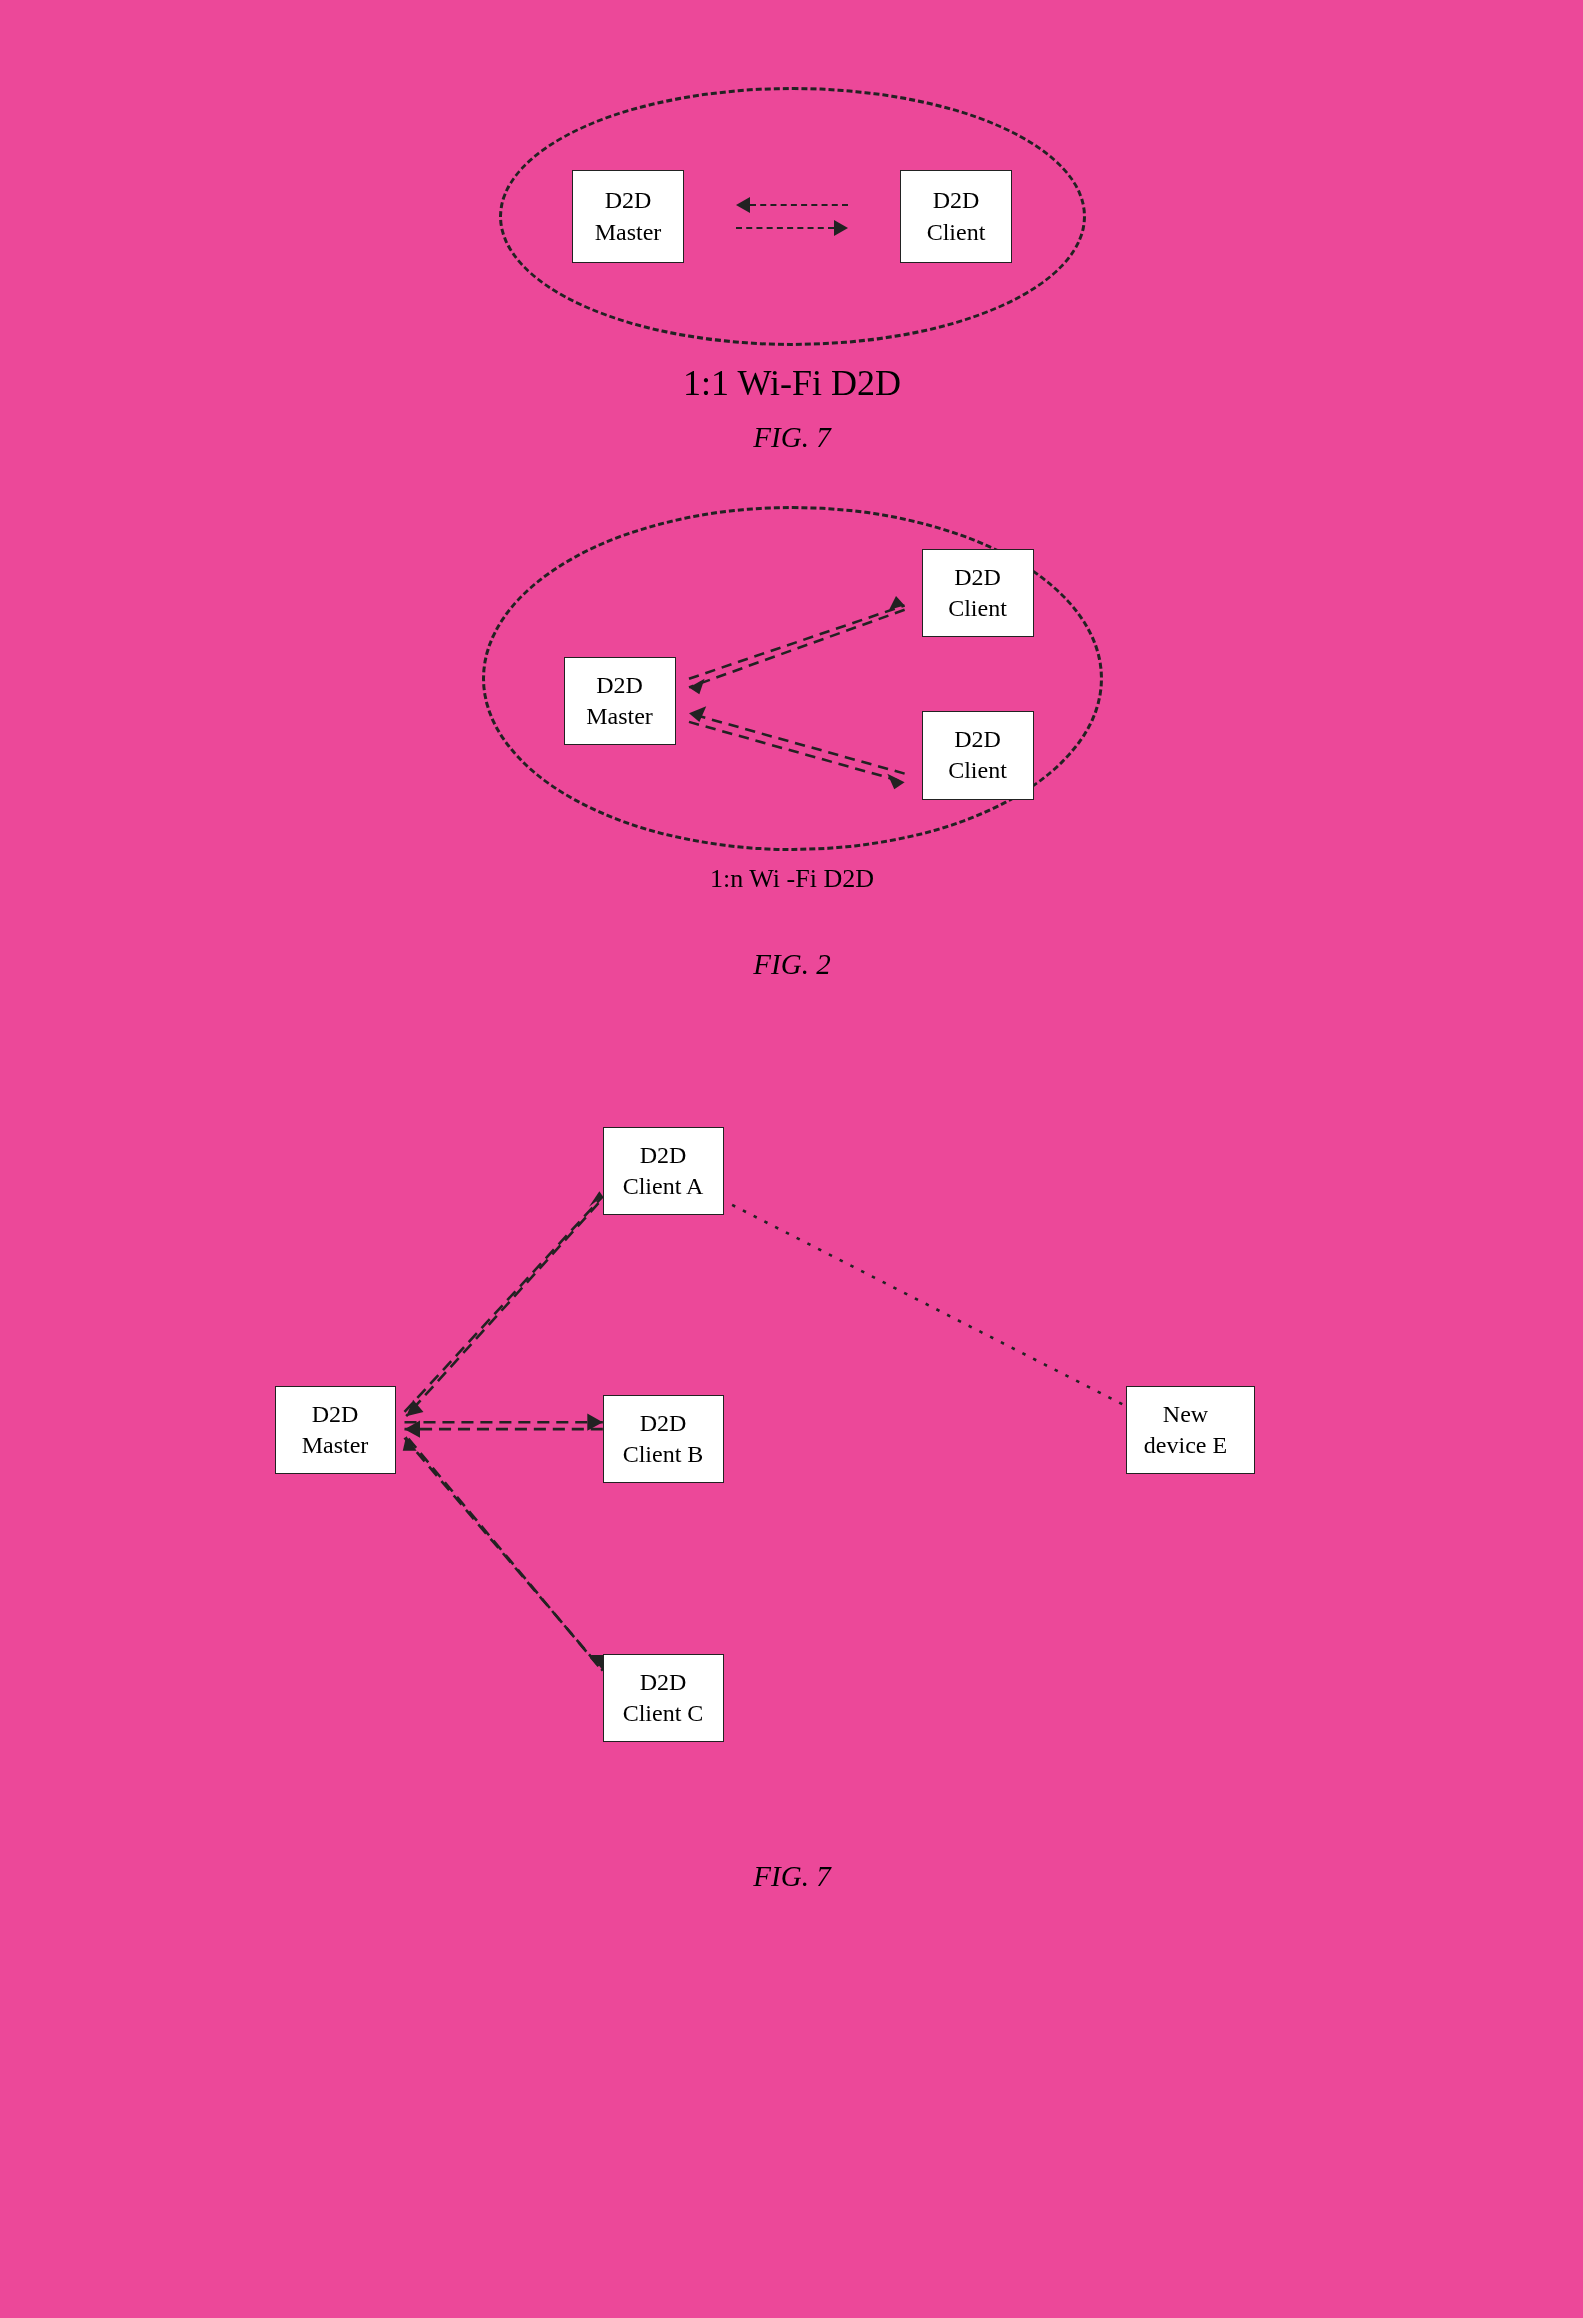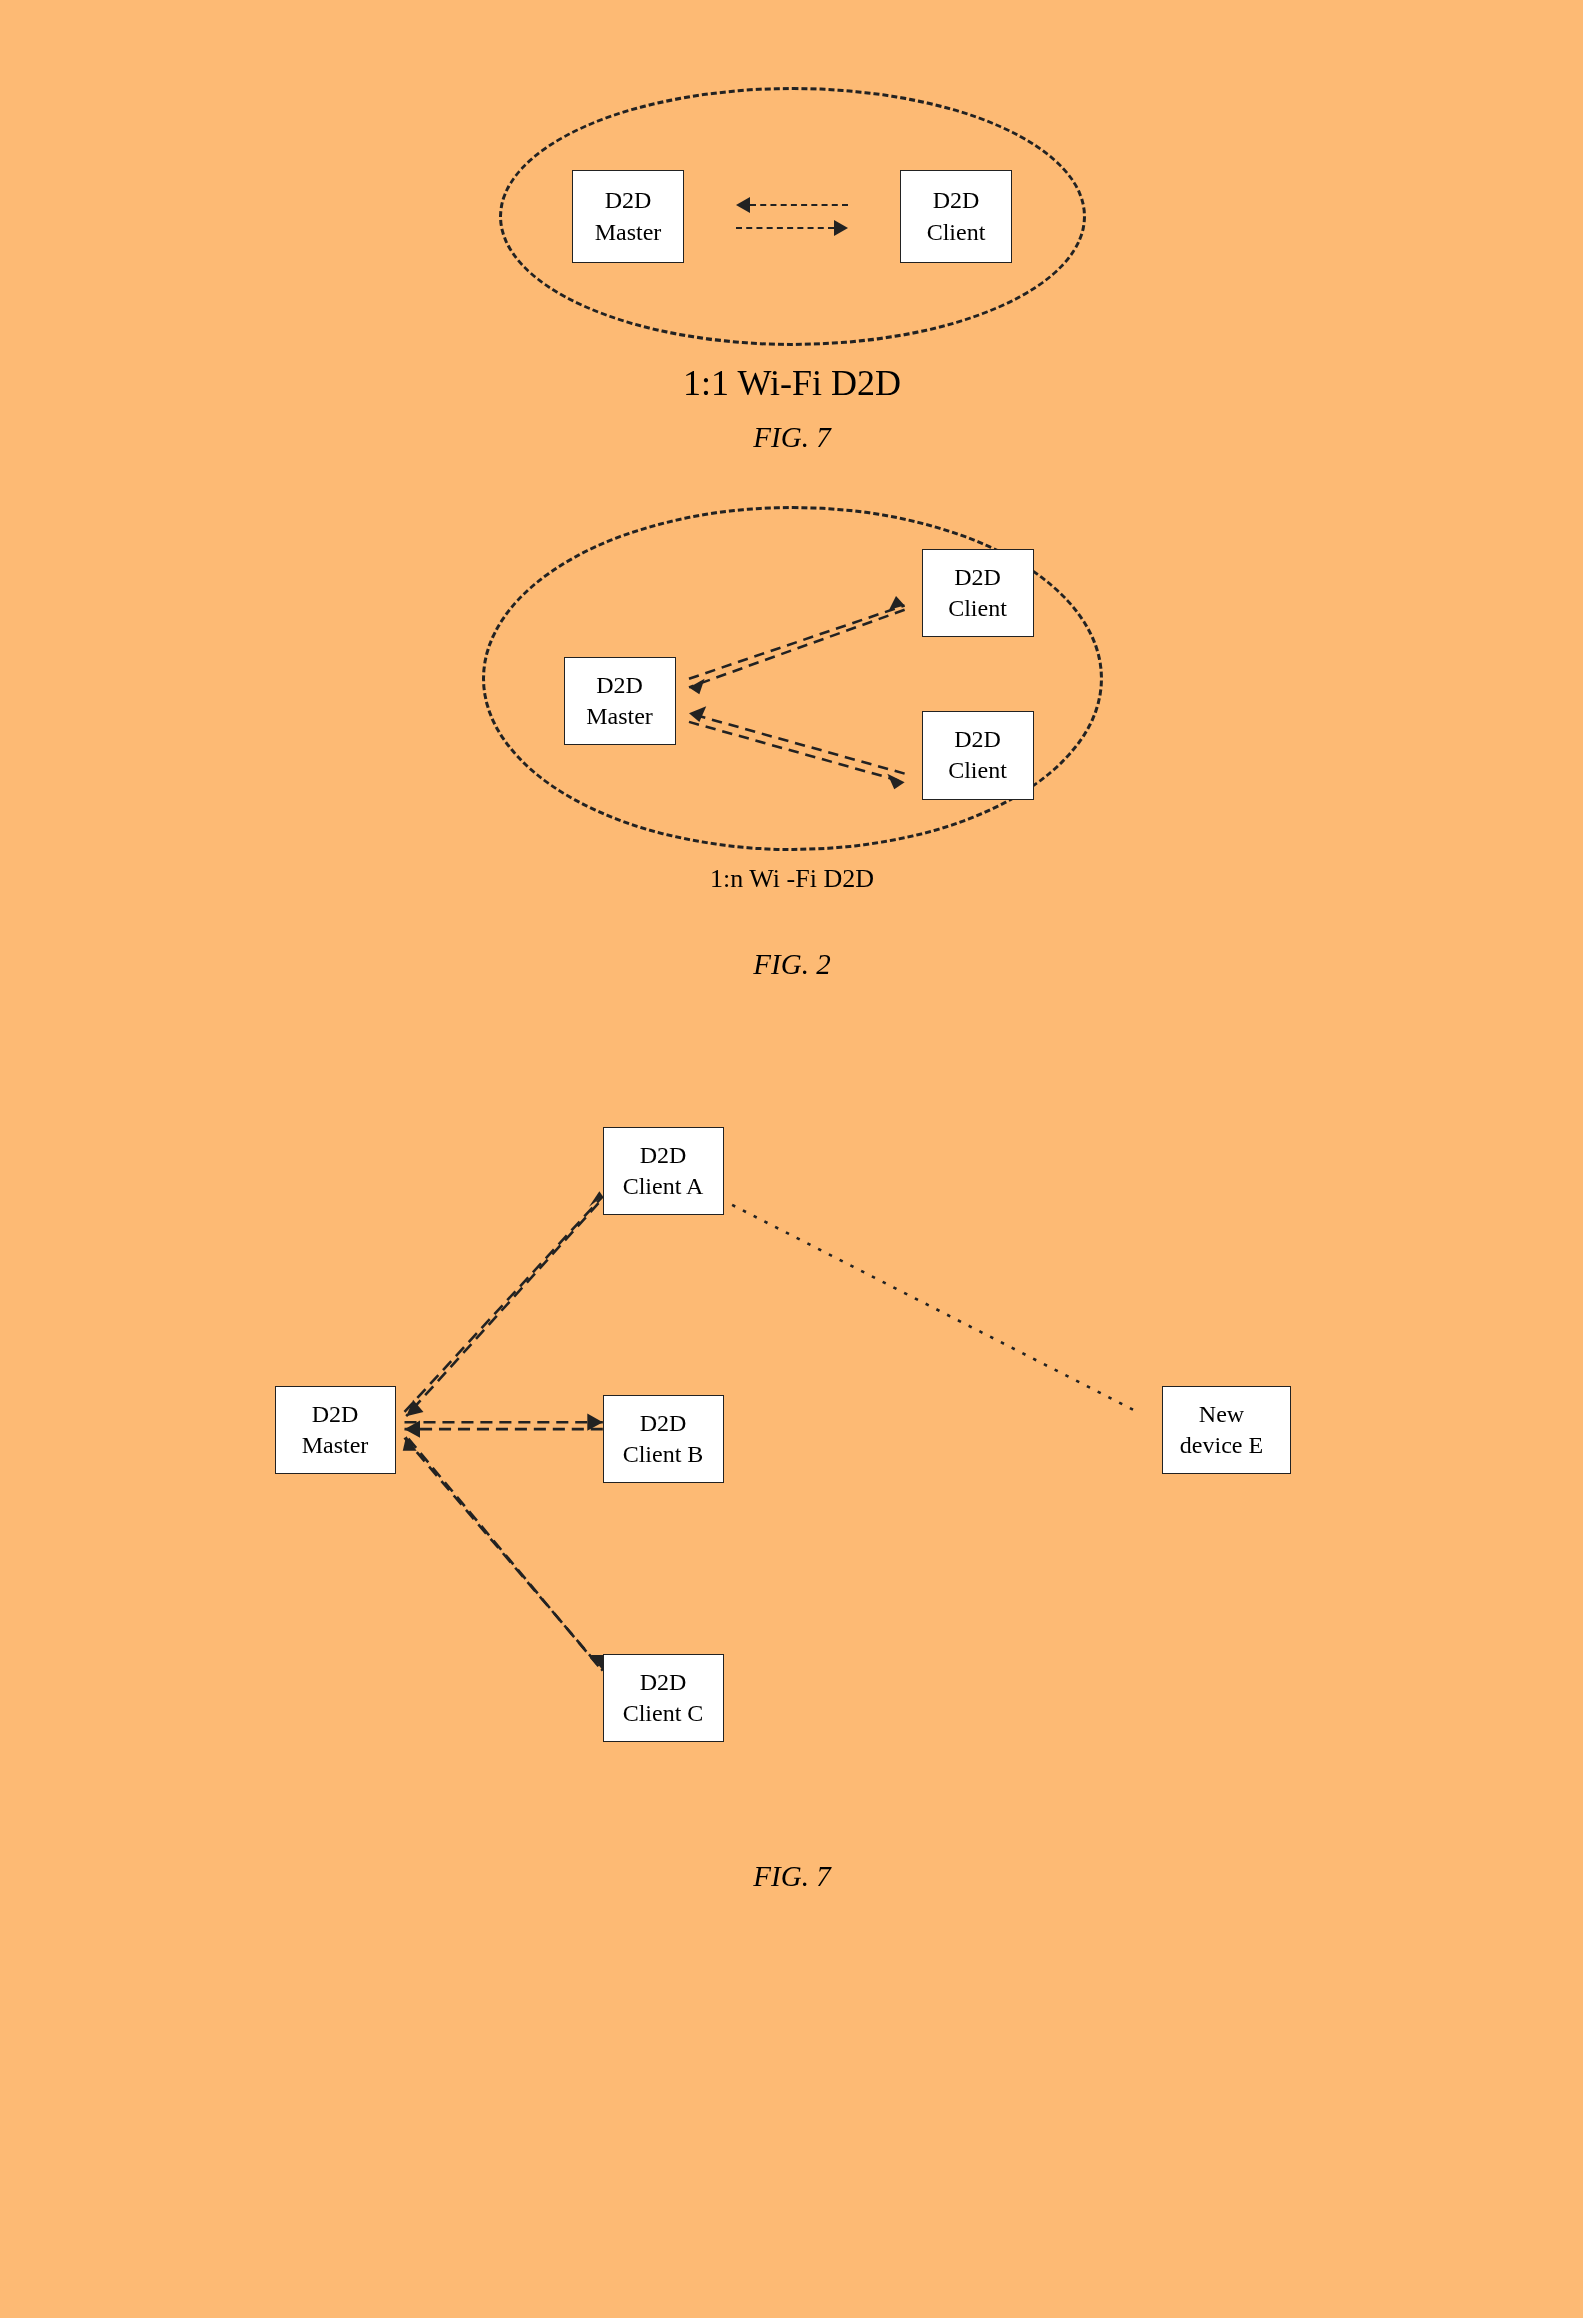--- a/index.html
+++ b/index.html
@@ -8,21 +8,21 @@
       font-family: 'Times New Roman', Times, serif;
       width: 1584px;
       min-height: 2319px;
       position: relative;
       overflow-x: hidden;
     }
 
     .page {
       width: 1584px;
       min-height: 2319px;
-      background: #fdba74;
+      background: #ec4899;
       display: flex;
       flex-direction: column;
       align-items: flex-start;
       padding: 52px 35px;
     }
 
     
     .fig1-container {
       margin-top: 35px;
       display: flex;
@@ -128,21 +128,21 @@
       font-size: 24px;
       line-height: 1.3;
       padding: 12px 17px;
     }
 
     
     .box-master { left: 43px; top: 319px; min-width: 121px; }
     .box-clientA { left: 371px; top: 60px; min-width: 121px; }
     .box-clientB { left: 371px; top: 328px; min-width: 121px; }
     .box-clientC { left: 371px; top: 587px; min-width: 121px; }
-    .box-newE { left: 930px; top: 319px; min-width: 129px; padding-left: 8px; }
+    .box-newE { left: 894px; top: 319px; min-width: 129px; padding-left: 8px; }
 
   </style>
 </head>
 <body>
 
 <div class="page">
 
   <div class="fig1-container">
     <div class="fig1-ellipse">
       <div class="fig1-inner">

